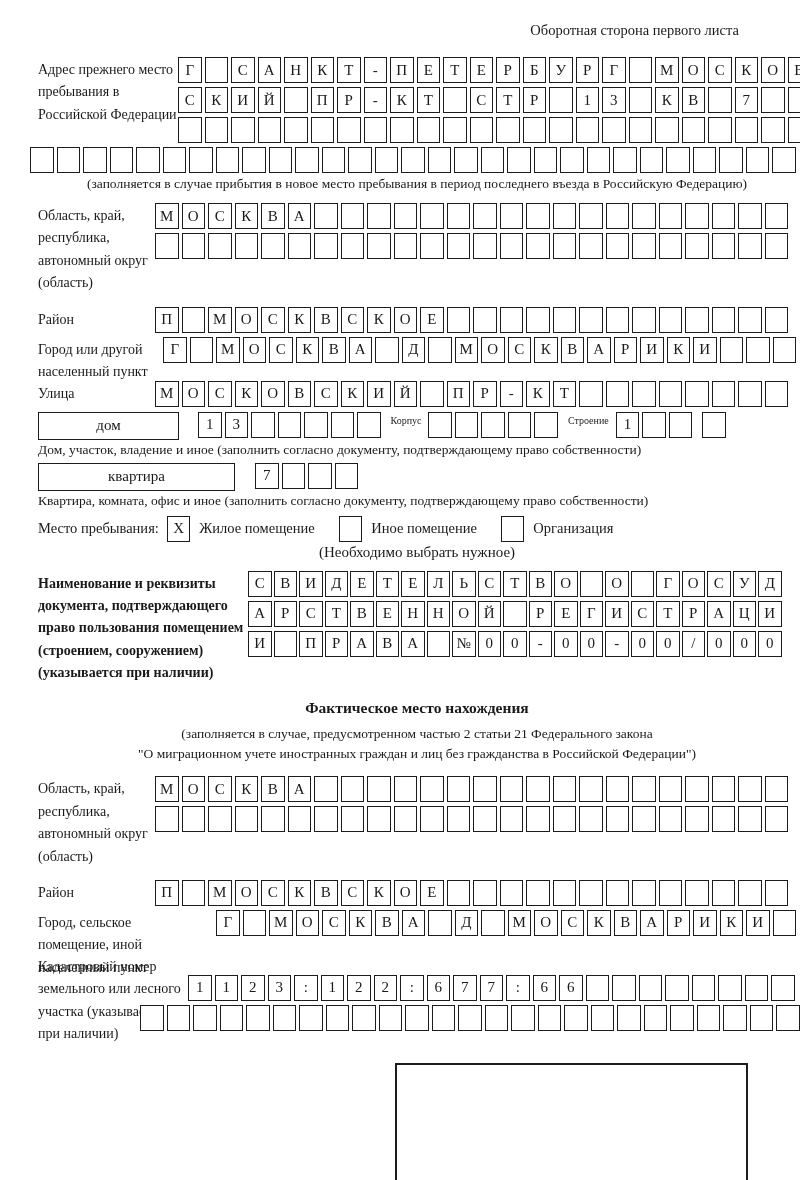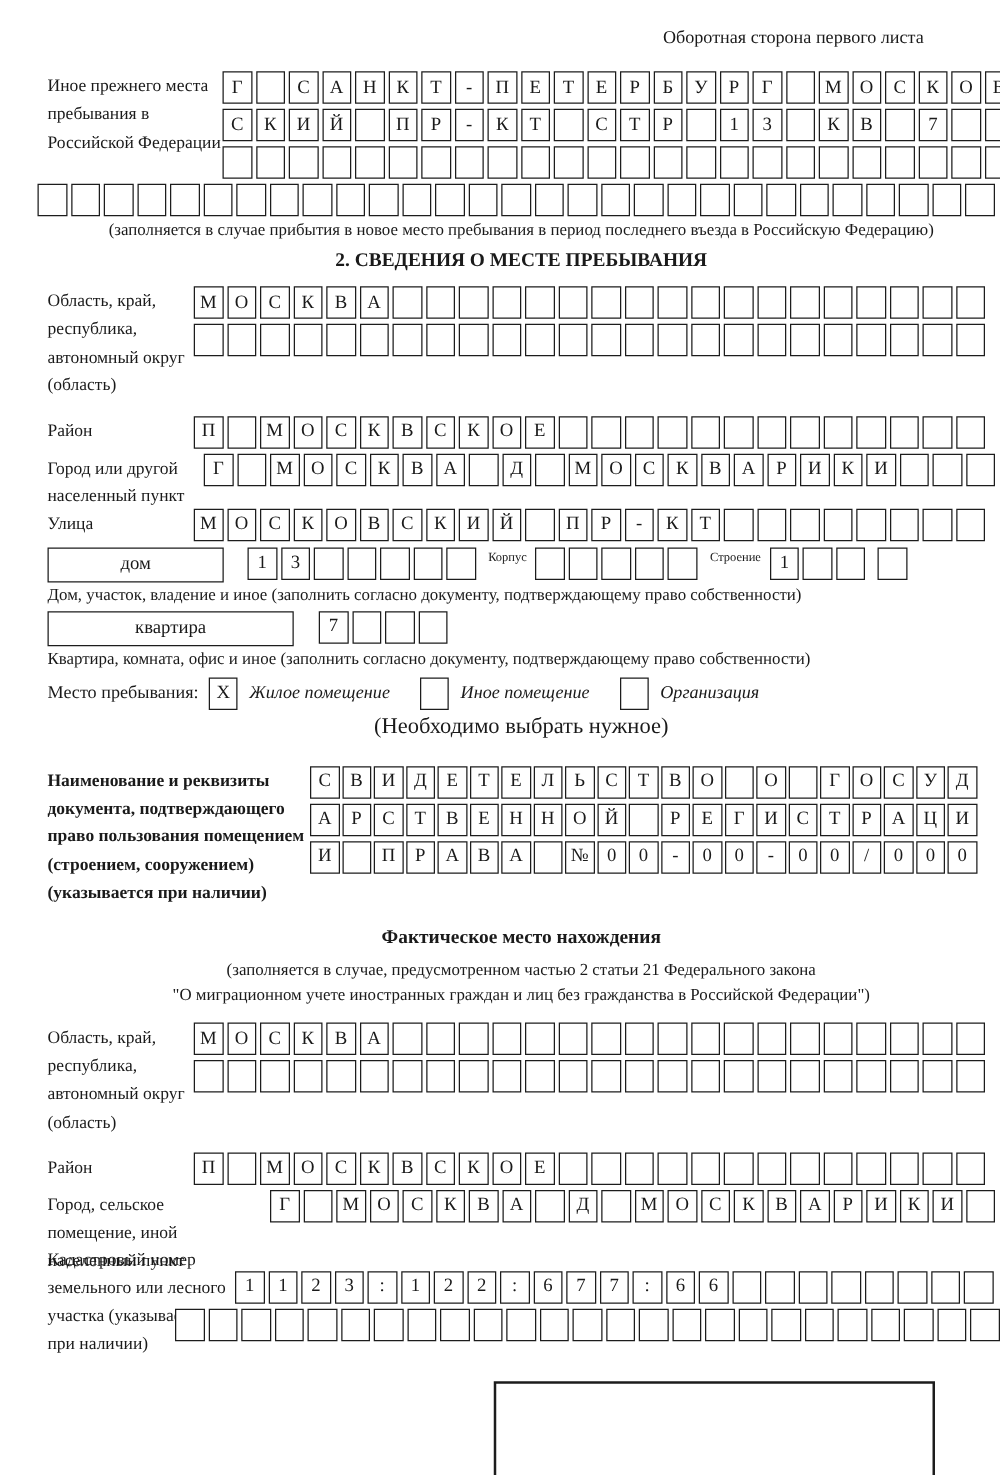--- a/index.html
+++ b/index.html
@@ -42,24 +42,24 @@
     display:inline-flex; align-items:center; justify-content:center;
     font-size:15px;
   }
   .wb167 { width:141px; margin-right:19px; }
   .wb197 { width:197px; margin-right:20px; }
   .inlbl { font-size:10px; padding:3px 7px 0 10px; }
   .stroenie .cell:last-child { margin-left:7px; }
 
   .stayrow { display:flex; align-items:center; margin:7px 0 2px; }
   .stayrow .lbl-inline { font-size:14.5px; margin-right:8px; }
-  .stayrow .optlbl { font-size:14.5px; margin:0 14px 0 9px;font-style:italic; }
+  .stayrow .optlbl { font-size:14.5px; margin:0 14px 0 9px; }
   .stayrow .gap22 { margin-left:10px; }
 
-  .subnote { text-align:center; font-size:18px; margin:2px 0 22px; }
+  .subnote { text-align:center; font-size:15px; margin:2px 0 10px; }
 
   .fact-note { text-align:center; font-size:13.5px; line-height:1.55; margin-bottom:6px; }
 
   .cad-rows { margin-top:21px; }
   .cad-row2 { margin-left:-48px; }
 
   .stampbox {
     box-sizing:border-box;
     width:353px; height:176px;
     border:2px solid #1c1c1c;
@@ -70,21 +70,21 @@
   .mt14 { margin-top:14px; }
 </style>
 </head>
 <body>
 
 <div class="page">
 
   <div class="hdr">Оборотная сторона первого листа</div>
 
   <div class="rowflex">
-    <div class="lbl w140">Иное прежнего места пребывания в Российской Федерации</div>
+    <div class="lbl w140">Адрес прежнего место пребывания в Российской Федерации</div>
     <div class="rows">
       <div class="cellrow">
           <span class="cell">Г</span>
           <span class="cell"></span>
           <span class="cell">С</span>
           <span class="cell">А</span>
           <span class="cell">Н</span>
           <span class="cell">К</span>
           <span class="cell">Т</span>
           <span class="cell">-</span>
@@ -185,21 +185,20 @@
       <span class="cell"></span>
       <span class="cell"></span>
       <span class="cell"></span>
       <span class="cell"></span>
       <span class="cell"></span>
       <span class="cell"></span>
       <span class="cell"></span>
     </div>
   <div class="note center">(заполняется в случае прибытия в новое место пребывания в период последнего въезда в Российскую Федерацию)</div>
 
-  <div class="title">2. СВЕДЕНИЯ О МЕСТЕ ПРЕБЫВАНИЯ</div>
 
   <div class="rowflex mb12">
     <div class="lbl w117">Область, край, республика, автономный округ (область)</div>
     <div class="rows">
       <div class="cellrow">
           <span class="cell">М</span>
           <span class="cell">О</span>
           <span class="cell">С</span>
           <span class="cell">К</span>
           <span class="cell">В</span>

